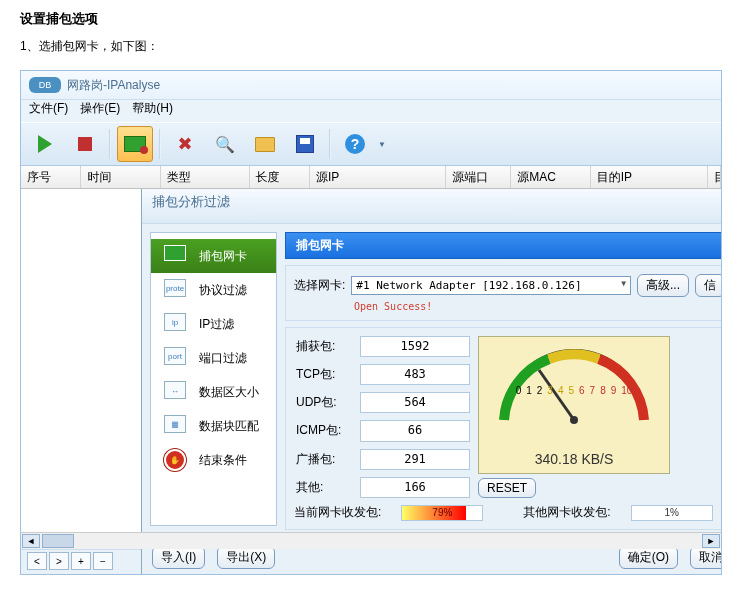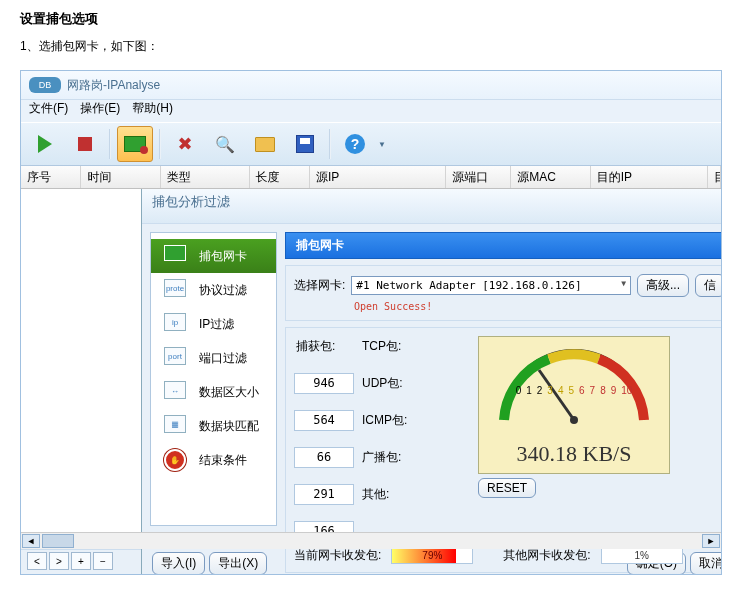--- a/index.html
+++ b/index.html
@@ -35,34 +35,34 @@
 .sb-icon{width:32px;height:22px;display:flex;justify-content:center;font-size:9px}
 .content{flex:1;margin:8px;display:flex;flex-direction:column;gap:6px}
 .panel-title{height:24px;background:linear-gradient(#3a90f0,#1a70e0);color:#fff;padding:4px 10px;font-weight:bold;border:1px solid #1560c0}
 .panel{background:#e8f0f8;border:1px solid #cde;padding:8px}
 .row{display:flex;align-items:center;gap:6px;margin-bottom:4px}
 .sel-box{flex:1;border:1px solid #7a9ac0;background:#fff;padding:2px 4px;font-family:monospace;font-size:11px;display:flex;justify-content:space-between;align-items:flex-start}
 .sel-box .dd{color:#555;font-size:8px}
 .btn{border:1px solid #7a9ac0;background:linear-gradient(#fdfdfd,#e4ecf4);padding:2px 8px;cursor:pointer;border-radius:6px}
 .status-ok{color:#d04030;font-family:monospace;font-size:10px;margin-left:60px}
 .stats{display:flex;gap:8px}
-.stat-grid{display:grid;grid-template-columns:60px 110px;gap:16px 6px}
+.stat-grid{display:grid;grid-template-columns:60px 110px;gap:7px 6px}
 .stat-lbl{text-align:left;padding:2px}
 .stat-val{border:1px solid #b0c8e0;background:#fff;text-align:center;padding:2px;font-family:monospace}
 .gauge{width:190px;height:130px;border:1px solid #b0b080;background:#f8f0c0;position:relative;display:flex;flex-direction:column;align-items:center;justify-content:flex-end;padding-bottom:6px}
 .gauge-arc{position:absolute;top:8px;left:10px;right:10px;height:80px}
-.gauge-speed{font-size:22px;font-family:Liberation Serif, serif;color:#333}
+.gauge-speed{font-size:14px;font-family:Liberation Sans, sans-serif;color:#333}
 .gauge-nums{position:absolute;top:48px;width:100%;display:flex;justify-content:center;gap:5px;font-size:10px}
 .gauge-nums span:nth-child(n+4):nth-child(-n+6){color:#c0a000}
 .gauge-nums span:nth-child(n+7){color:#c03030}
-.rx-row{display:flex;align-items:center;gap:10px;margin-top:6px}
+.rx-row{display:flex;align-items:center;gap:20px;margin-top:6px}
 .rx-bar{width:80px;height:14px;border:1px solid #b0c8e0;background:#fff;position:relative;overflow:hidden}
 .rx-fill{height:100%;background:linear-gradient(to right,#ff6,#f00)}
 .rx-val{position:absolute;width:100%;text-align:center;font-size:10px;top:1px;color:#600}
-.dlg-foot{height:36px;border-top:1px solid #cde;display:flex;align-items:center;padding:10px 10px;gap:4px}
+.dlg-foot{height:36px;border-top:1px solid #cde;display:flex;align-items:center;padding:4px 10px;gap:12px}
 .dlg-foot .spacer{flex:1}
 
 .i-play{width:0;height:0;border-left:14px solid #30a030;border-top:9px solid transparent;border-bottom:9px solid transparent}
 .i-stop{width:14px;height:14px;background:#c03030}
 .i-card{width:20px;height:14px;background:#30a030;border:1px solid #207010;position:relative}
 .i-card::after{content:"";position:absolute;right:-3px;bottom:-3px;width:8px;height:8px;background:#c03030;border-radius:50%}
 .i-del{font-size:18px;color:#c03030}
 .i-search{font-size:16px}
 .i-folder{width:18px;height:13px;background:#f0c050;border:1px solid #c09020;border-radius:1px}
 .i-save{width:16px;height:16px;background:#3060c0;border:1px solid #204090;position:relative}
@@ -199,22 +199,23 @@
                 <div class="btn">高级...</div>
                 <div class="btn">信</div>
               </div>
               <div class="status-ok">Open Success!</div>
             </div>
 
             <div class="panel">
               <div class="stats">
                 <div class="stat-grid">
                   <div class="stat-lbl">捕获包:</div>
+                  <div class="stat-val">1592</div>
                   <div class="stat-lbl">TCP包:</div>
-                  <div class="stat-val">946</div>
+                  <div class="stat-val">483</div>
                   <div class="stat-lbl">UDP包:</div>
                   <div class="stat-val">564</div>
                   <div class="stat-lbl">ICMP包:</div>
                   <div class="stat-val">66</div>
                   <div class="stat-lbl">广播包:</div>
                   <div class="stat-val">291</div>
                   <div class="stat-lbl">其他:</div>
                   <div class="stat-val">166</div>
                 </div>
                 <div style="display:flex;flex-direction:column;gap:4px;align-items:flex-start">

